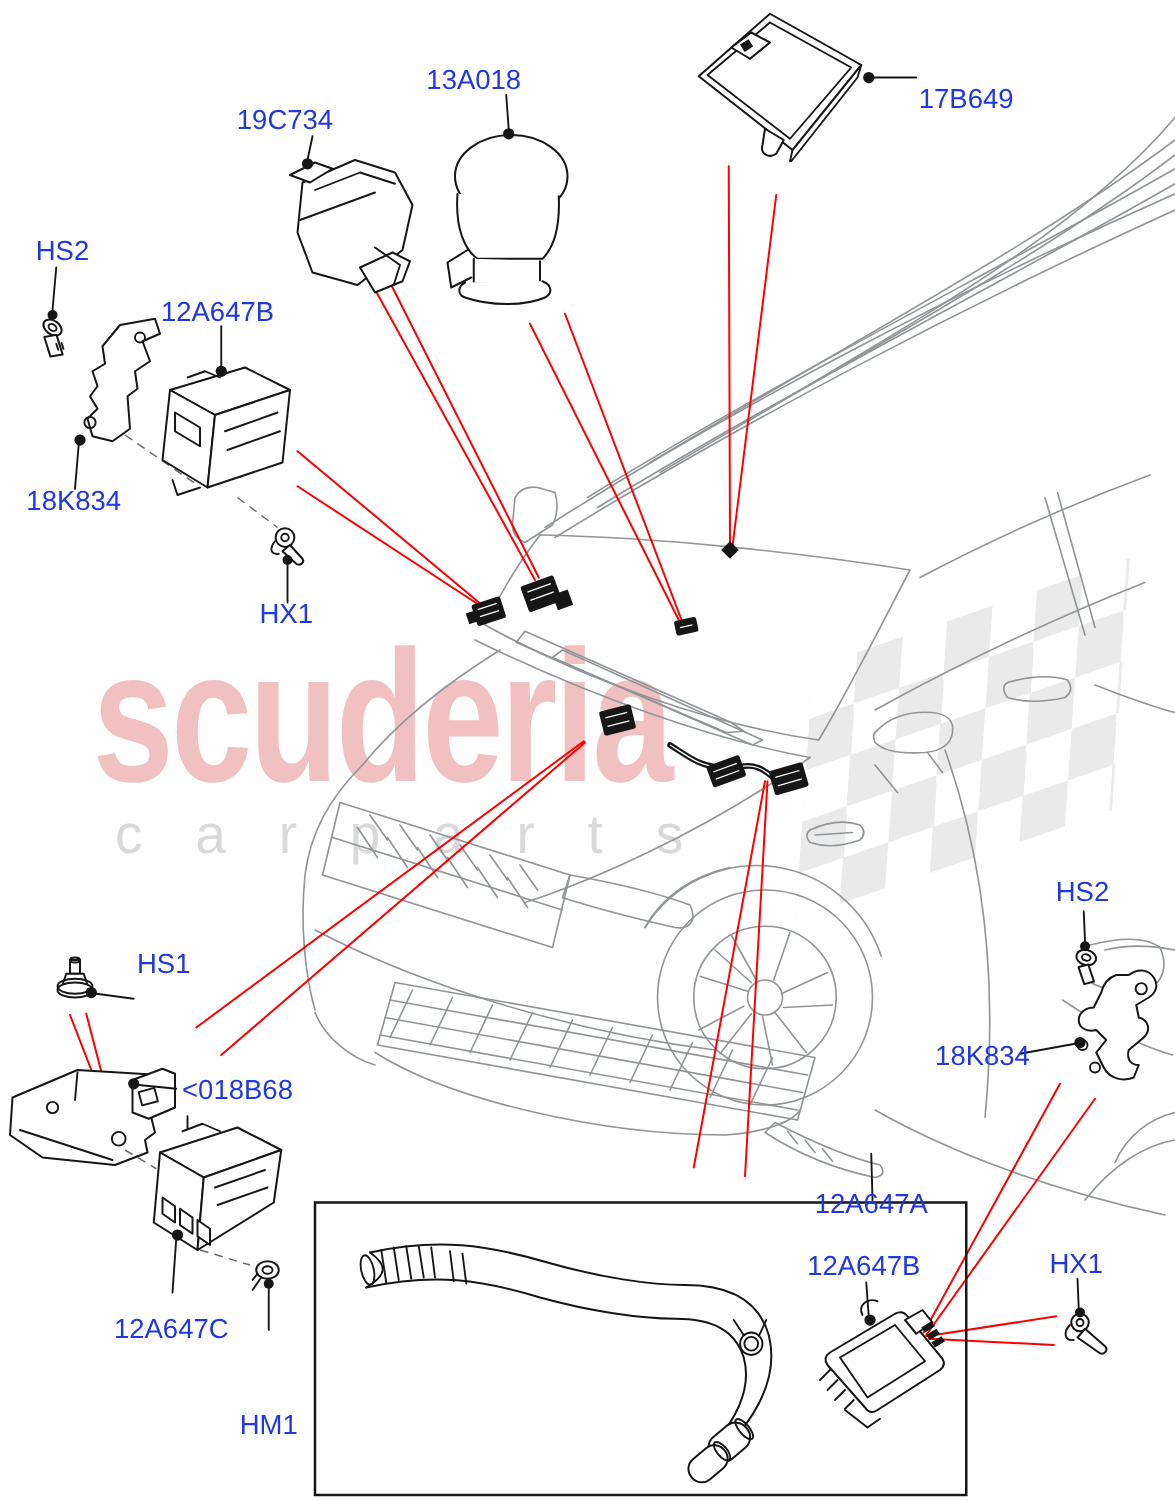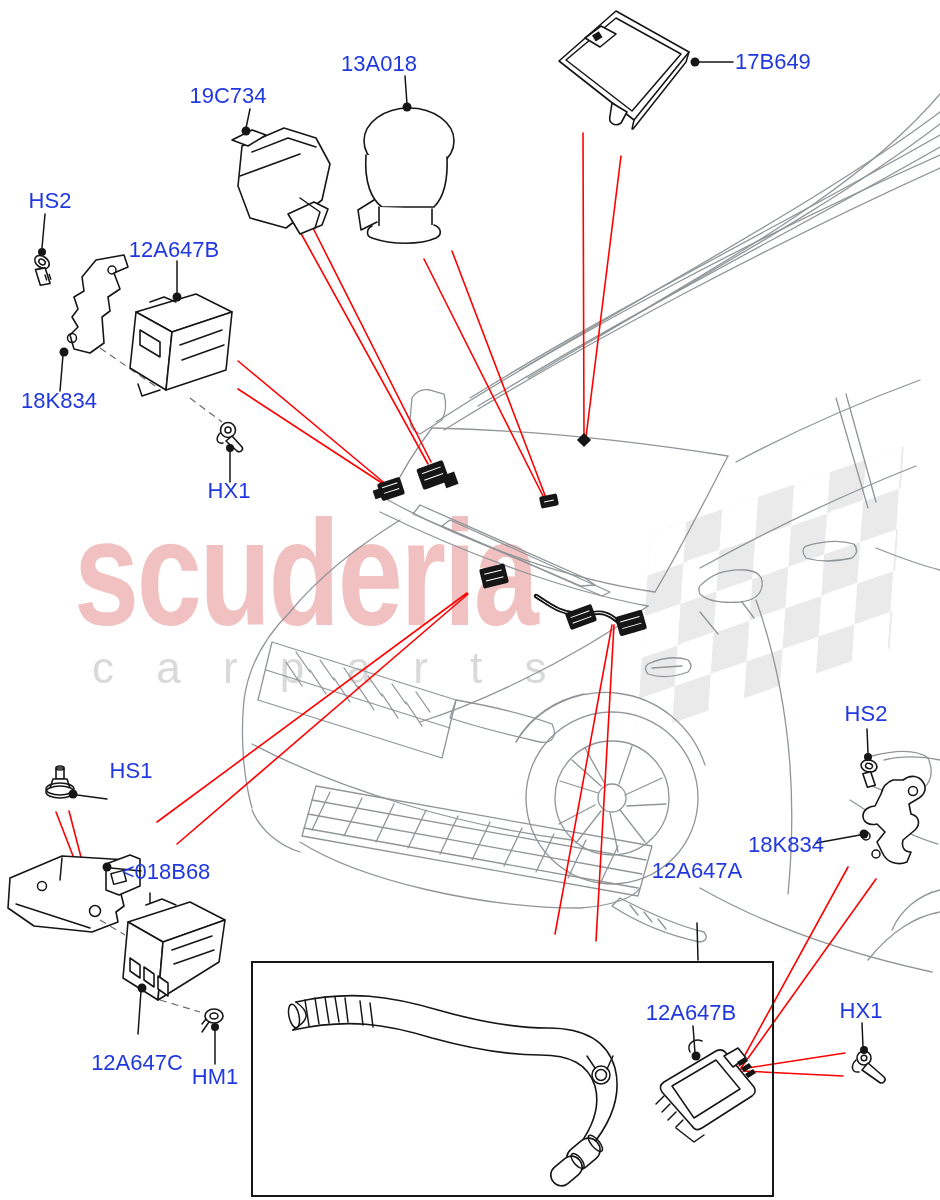--- a/index.html
+++ b/index.html
@@ -4,21 +4,21 @@
 <style>
   :root{
     --label:#2038e0; --leader:#ff0000; --ink:#161616;
     --car:#8f9598; --wmpink:#efb4b4; --flag:#d9d9d9;
   }
   html,body{margin:0;padding:0;background:#fff;}
   #stage{position:relative;width:940px;height:1200px;background:#fff;overflow:hidden;
          font-family:"Liberation Sans",sans-serif;}
   .lbl{position:absolute;color:var(--label);font:22px/1 "Liberation Sans",sans-serif;
        white-space:nowrap;transform:translateX(-50%);z-index:5;}
-  .lbl.left-anchor{transform:none;}
+  .lbl.left-anchor{transform:none;margin-top:17px;}
   .wm-brand{position:absolute;left:74px;top:498px;font-size:150px;font-weight:700;
        color:var(--wmpink);letter-spacing:-3px;line-height:1;opacity:.82;z-index:1;
        transform:scaleX(.78);transform-origin:left center;}
   .wm-sub{position:absolute;left:92px;top:646px;font-size:44px;color:#d9d9d9;
        letter-spacing:15px;line-height:1;z-index:1;}
   .flag{position:absolute;left:636px;top:498px;width:268px;height:186px;z-index:1;opacity:.55;
        background:conic-gradient(var(--flag) 0 25%, transparent 0 50%, var(--flag) 0 75%, transparent 0);
        background-size:76px 76px;transform:rotate(-19deg) skewX(-23deg);}
   svg#art{position:absolute;left:0;top:0;z-index:3;}
   .c{stroke:var(--car);fill:none;stroke-width:1.3;stroke-linecap:round;stroke-linejoin:round;}
@@ -326,21 +326,21 @@
   </svg>
 
   <div class="lbl" style="left:379px;top:53px">13A018</div>
   <div class="lbl left-anchor" style="left:735px;top:51px">17B649</div>
   <div class="lbl" style="left:228px;top:85px">19C734</div>
   <div class="lbl" style="left:50px;top:190px">HS2</div>
   <div class="lbl" style="left:174px;top:239px">12A647B</div>
   <div class="lbl" style="left:59px;top:390px">18K834</div>
   <div class="lbl" style="left:229px;top:480px">HX1</div>
   <div class="lbl" style="left:131px;top:760px">HS1</div>
-  <div class="lbl" style="left:166px;top:861px">&lt;018B68</div>
+  <div class="lbl" style="left:190px;top:861px">&lt;018B68</div>
   <div class="lbl" style="left:137px;top:1052px">12A647C</div>
-  <div class="lbl" style="left:215px;top:1066px">HM1</div>
-  <div class="lbl" style="left:697px;top:860px">12A647A</div>
+  <div class="lbl" style="left:215px;top:1129px">HM1</div>
+  <div class="lbl" style="left:697px;top:952px">12A647A</div>
   <div class="lbl" style="left:691px;top:1002px">12A647B</div>
   <div class="lbl" style="left:861px;top:1000px">HX1</div>
   <div class="lbl" style="left:786px;top:834px">18K834</div>
   <div class="lbl" style="left:866px;top:703px">HS2</div>
 </div>
 
 </body></html>

